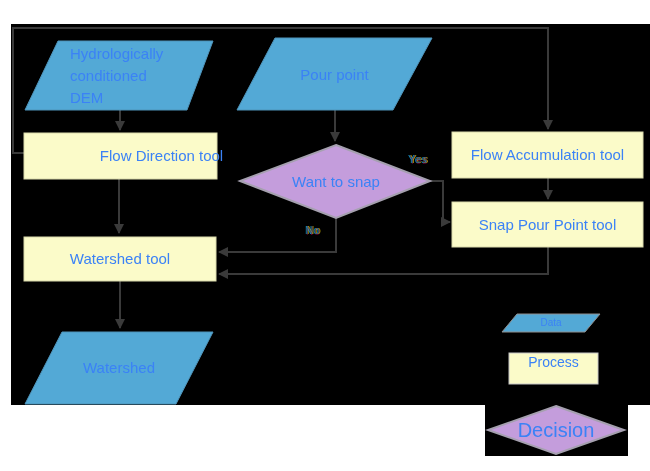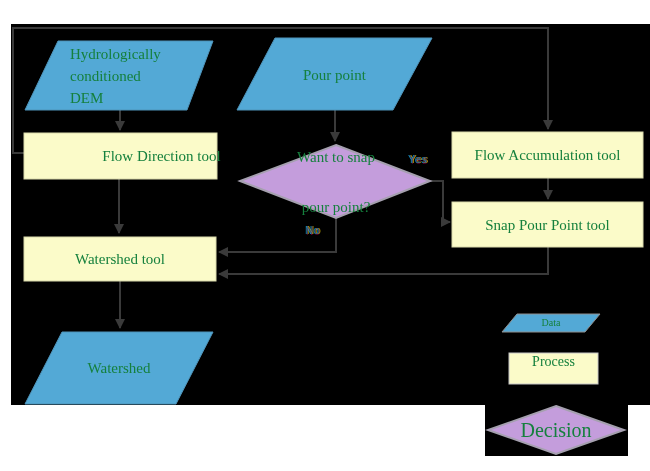--- a/index.html
+++ b/index.html
@@ -10,22 +10,22 @@
   .canvas-black{position:absolute;left:11px;top:24px;width:639px;height:381px;background:#000000;}
   .canvas-decision{position:absolute;left:485px;top:405px;width:143px;height:51px;background:#000000;}
   svg.layer{position:absolute;left:0;top:0;}
   .shape-data{fill:#53a9d6;stroke:#4f94ba;stroke-width:1;}
   .shape-process{fill:#fbfbc9;stroke:#d9d9ab;stroke-width:1;}
   .shape-decision{fill:#c49ddc;stroke:#a5a0af;stroke-width:2;}
   .legend-data{fill:#53a9d6;stroke:#8f8f8f;stroke-width:1;}
   .legend-process{fill:#fbfbc9;stroke:#c6c6c6;stroke-width:1;}
   .connector{fill:none;stroke:#3a3a3a;stroke-width:2;}
   .label{
-    position:absolute;color:#15803d;font-size:15px;line-height:22px;
-    display:flex;align-items:center;justify-content:center;text-align:center;font-family:Liberation Serif, serif;
+    position:absolute;color:#3b82f6;font-size:15px;line-height:22px;
+    display:flex;align-items:center;justify-content:center;text-align:center;
   }
   .label .line{display:block;}
   .label-left{justify-content:flex-start;text-align:left;align-items:flex-start;}
   .label-sm{font-size:10px;line-height:16px;}
   .edge-label{
     position:absolute;font-size:10px;line-height:12px;color:#50506a;
     text-shadow:-1px 0 0 rgba(0,190,255,.75),1px 0 0 rgba(255,220,0,.7),0 1px 0 rgba(255,0,120,.4);
     letter-spacing:1px;
   }
 </style>
@@ -73,21 +73,20 @@
     <span class="line">conditioned</span>
     <span class="line">DEM</span>
   </div>
 
   <div class="label" style="left:237px;top:63px;width:195px;height:24px;">Pour point</div>
 
   <div class="label" style="left:24px;top:133px;width:193px;height:46px;margin-left:41px;">Flow Direction tool</div>
 
   <div class="label" style="left:246px;top:149px;width:180px;height:66px;flex-direction:column;justify-content:center;gap:28px;">
     <span class="line">Want to snap</span>
-    <span class="line">pour point?</span>
   </div>
 
   <div class="label" style="left:452px;top:132px;width:191px;height:46px;">Flow Accumulation tool</div>
 
   <div class="label" style="left:452px;top:202px;width:191px;height:45px;">Snap Pour Point tool</div>
 
   <div class="label" style="left:24px;top:237px;width:192px;height:44px;border-radius:6px;">Watershed tool</div>
 
   <div class="label" style="left:25px;top:332px;width:188px;height:72px;">Watershed</div>
 

